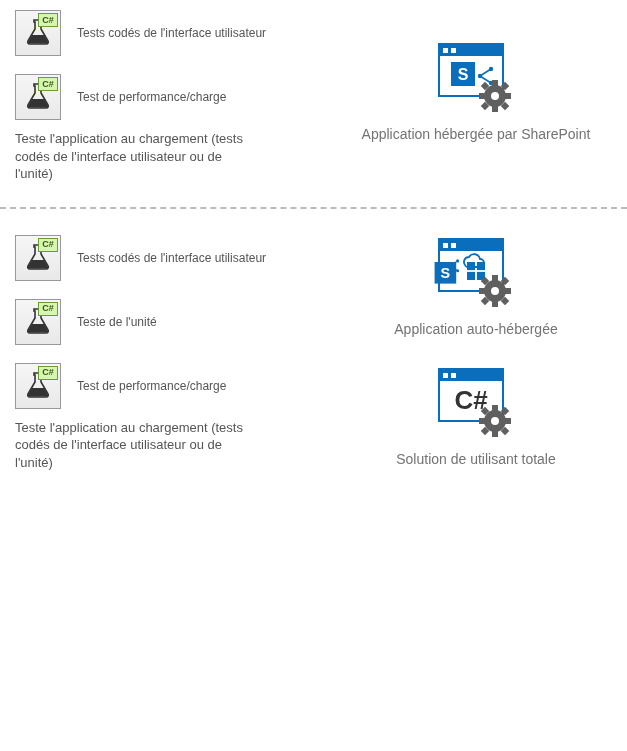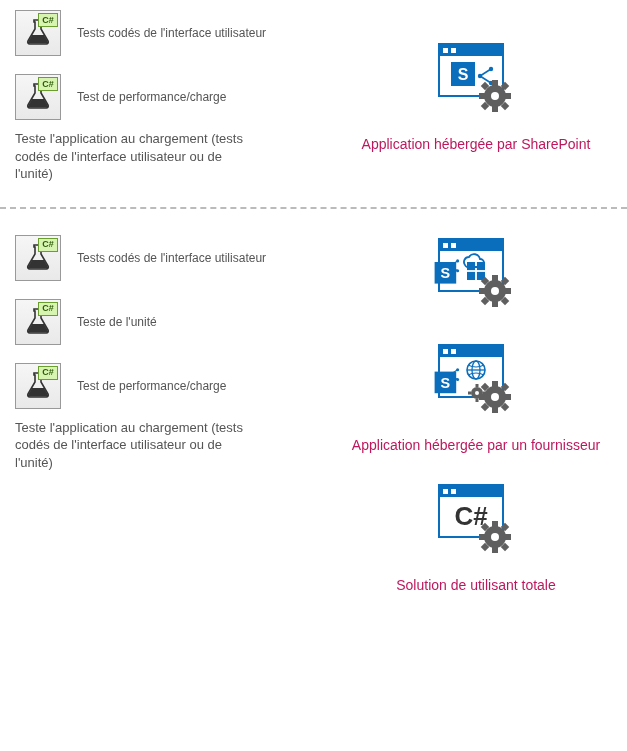--- a/index.html
+++ b/index.html
@@ -17,21 +17,21 @@
   .test-header { display: flex; align-items: center; gap: 16px; margin-bottom: 10px; }
   .test-title { font-size: 12px; color: #555; }
   .test-desc { font-size: 13px; color: #555; line-height: 1.35; max-width: 230px; }
   .divider {
     width: 100%;
     border: none;
     border-top: 2px dashed #bbb;
     margin: 6px 0 26px 0;
   }
   .app-item { display: flex; flex-direction: column; align-items: center; margin-bottom: 28px; }
-  .app-label { font-size: 14px; color: #be185d; text-align: center; margin-top: 18px; }
+  .app-label { font-size: 14px; color: #737373; text-align: center; margin-top: 8px; }
 
   
   .flask-icon {
     width: 46px; height: 46px;
     border: 1px solid #999;
     background: linear-gradient(to bottom, #f6f6f6, #e9e9e9);
     position: relative;
     display: flex; align-items: center; justify-content: center;
     flex-shrink: 0;
   }
@@ -219,33 +219,23 @@
 
     <div class="app-item">
       <svg class="app-svg" viewBox="0 0 90 78">
         <use href="#win-frame"></use>
         <use href="#cloud-shape" x="28" y="16"></use>
         <use href="#win4" x="40" y="30" transform="scale(0.9)"></use>
         <use href="#sp-tile" x="4" y="30" transform="scale(0.9)"></use>
         <use href="#share-dots" x="24" y="34" transform="scale(0.7)"></use>
         <use href="#gear-shape" transform="translate(64,56)"></use>
       </svg>
-    </div>
-
-    <div class="app-item">
-      <svg class="app-svg" viewBox="0 0 90 78">
-        <use href="#win-frame"></use>
-        <use href="#globe-shape" x="34" y="18"></use>
-        <use href="#sp-tile" x="4" y="34" transform="scale(0.9)"></use>
-        <use href="#share-dots" x="24" y="38" transform="scale(0.7)"></use>
-        <use href="#gear-small" transform="translate(46,52)"></use>
-        <use href="#gear-shape" transform="translate(64,56)"></use>
-      </svg>
-      <div class="app-label">Application hébergée par un fournisseur</div>
-    </div>
+      <div class="app-label">Application auto-hébergée</div>
+    </div>
+
 
     <div class="app-item">
       <svg class="app-svg" viewBox="0 0 90 78">
         <use href="#win-frame"></use>
         <text x="40" y="44" font-family="Segoe UI, Arial" font-size="26" font-weight="600" fill="#333" text-anchor="middle">C#</text>
         <use href="#gear-shape" transform="translate(64,56)"></use>
       </svg>
       <div class="app-label">Solution de utilisant totale</div>
     </div>
 

